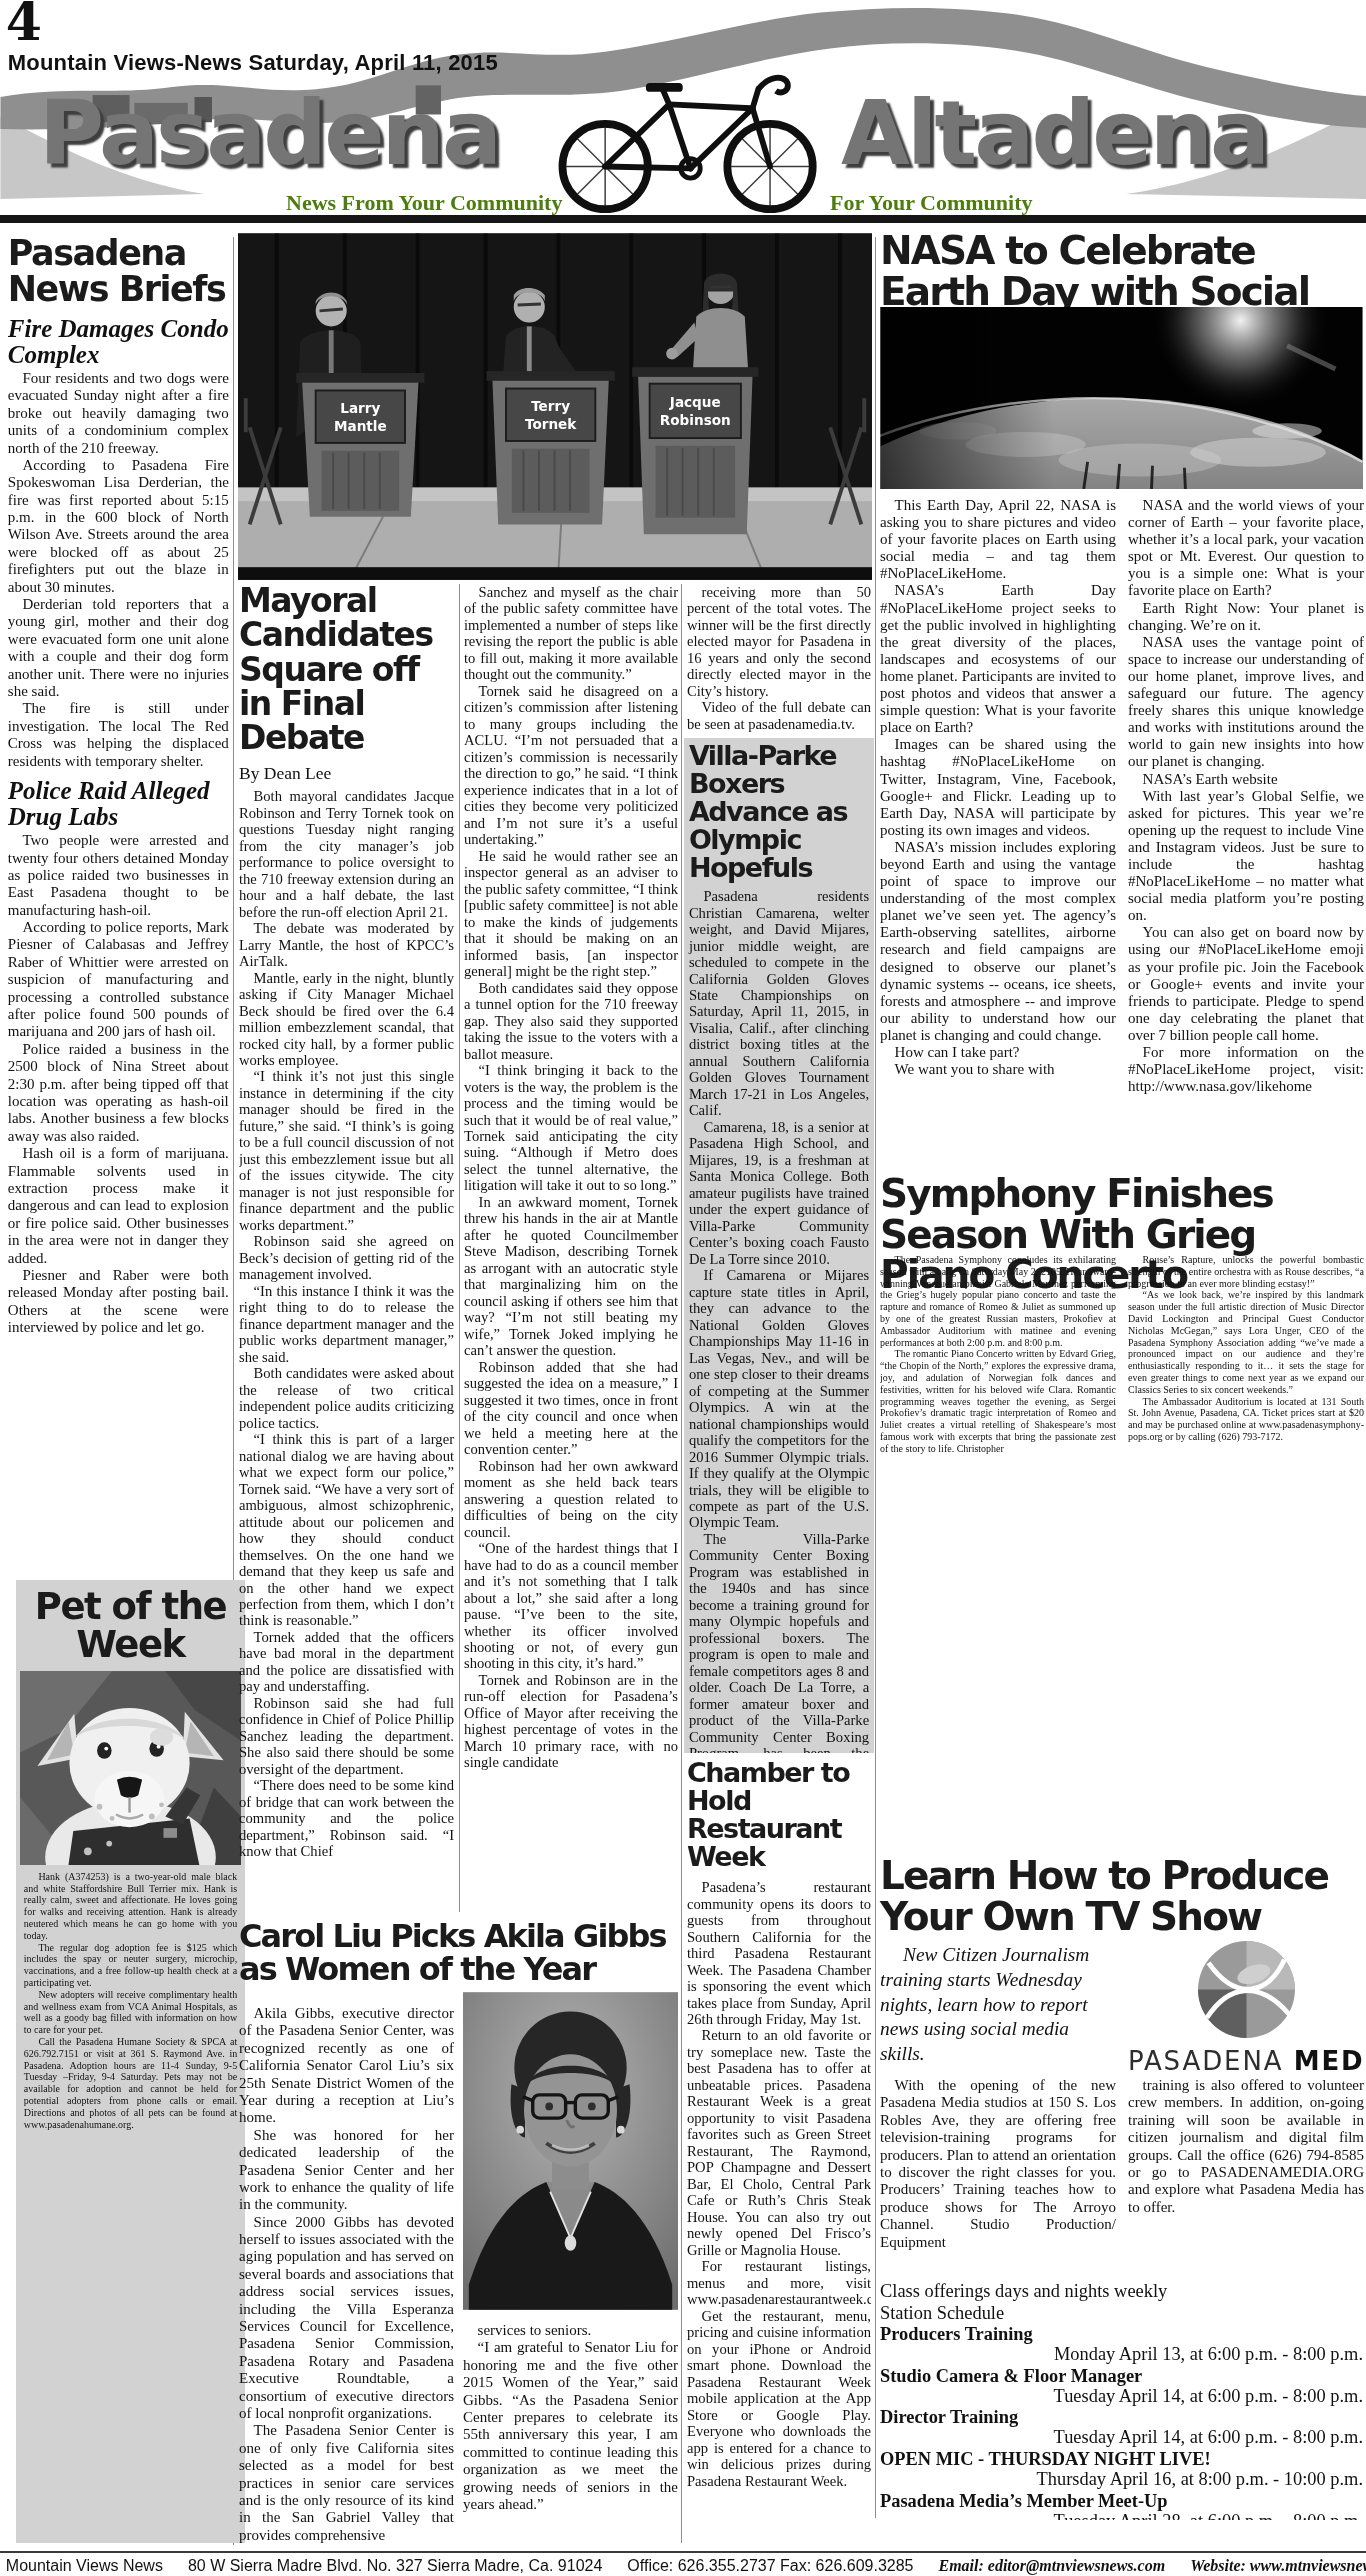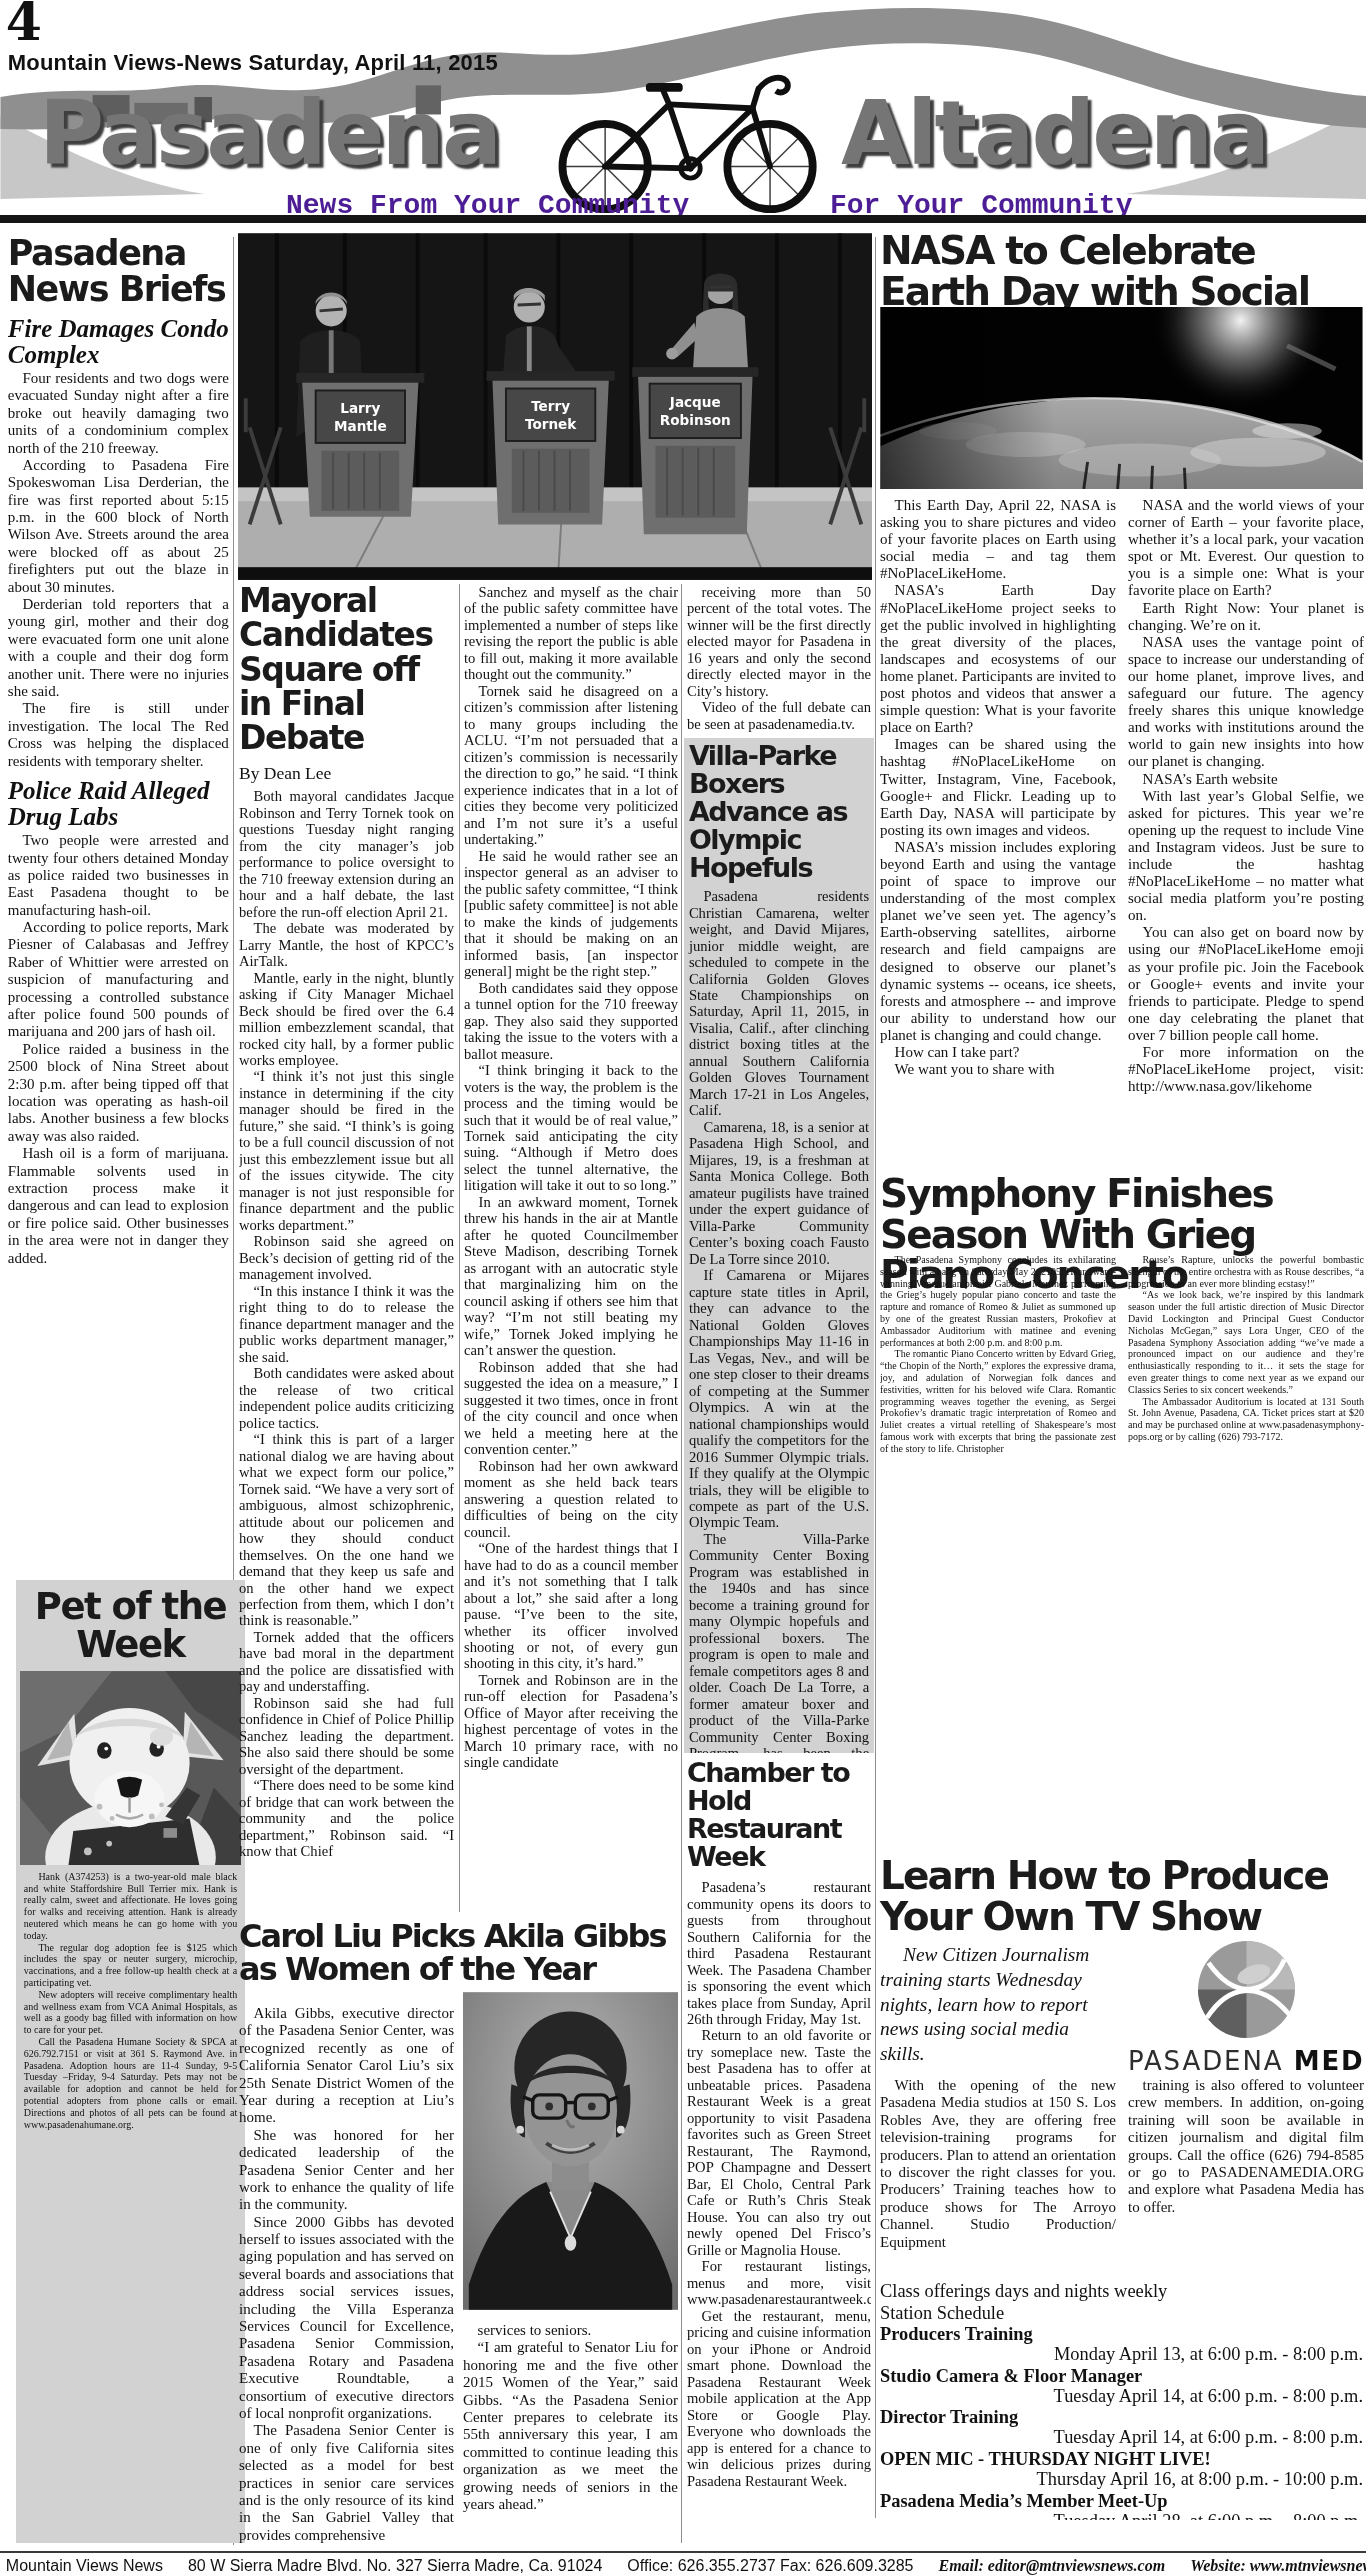--- a/index.html
+++ b/index.html
@@ -4,21 +4,21 @@
 <style>
   html,body{margin:0;padding:0;background:#e8e8e8;}
   #page{position:relative;width:1367px;height:2576px;background:#ffffff;overflow:hidden;
         font-family:"Liberation Serif",serif;color:#111;}
   .abs{position:absolute;}
   
   .pageno{font-family:"DejaVu Serif",serif;font-weight:bold;font-size:52px;line-height:1;}
   .masthead{font-family:"Liberation Sans",sans-serif;font-weight:bold;font-size:22px;letter-spacing:0.2px;}
   .bannerword{font-family:"DejaVu Sans",sans-serif;font-weight:bold;font-size:89px;line-height:1;
               color:#757575;letter-spacing:-2.9px;text-shadow:3.9px 3.9px 1.9px #3e3e3e;}
-  .tagline{font-family:Liberation Mono, monospace;font-weight:bold;font-size:28px;color:#4c1d95;white-space:nowrap;}
+  .tagline{font-family:Liberation Serif, serif;font-weight:bold;font-size:22px;color:#4d7c0f;white-space:nowrap;}
   .blackbar{background:#161616;}
   
   .headline{font-family:"DejaVu Sans",sans-serif;font-weight:bold;color:#1b1b1b;letter-spacing:-1.5px;line-height:1.04;}
   .h36{font-size:35px;} .h34{font-size:33px;} .h40{font-size:39px;letter-spacing:-1.9px;} .h28{font-size:27px;}
   .h38{font-size:37px;}
   .subhead{font-weight:bold;font-style:italic;font-size:25px;line-height:1.05;margin:7.8px 0 1.9px 0;}
   .byline{font-size:17.5px;margin:7.8px 0 3.9px 0;}
   .col p{margin:0;text-indent:14.6px;text-align:justify;}
   .b155 p{font-size:15px;line-height:1.16;}
   .b15 p{font-size:14.6px;line-height:1.13;}
@@ -106,20 +106,21 @@
         <p>According to Pasadena Fire Spokeswoman Lisa Derderian, the fire was first reported about 5:15 p.m. in the 600 block of North Wilson Ave. Streets around the area were blocked off as about 25 firefighters put out the blaze in about 30 minutes.</p>
         <p>Derderian told reporters that a young girl, mother and their dog were evacuated form one unit alone with a couple and their dog form another unit. There were no injuries she said.</p>
         <p>The fire is still under investigation. The local The Red Cross was helping the displaced residents with temporary shelter.</p>
       </div>
     <div class="subhead">Police Raid Alleged Drug Labs</div>
     <div>
         <p>Two people were arrested and twenty four others detained Monday as police raided two businesses in East Pasadena thought to be manufacturing hash-oil.</p>
         <p>According to police reports, Mark Piesner of Calabasas and Jeffrey Raber of Whittier were arrested on suspicion of manufacturing and processing a controlled substance after police found 500 pounds of marijuana and 200 jars of hash oil.</p>
         <p>Police raided a business in the 2500 block of Nina Street about 2:30 p.m. after being tipped off that location was operating as hash-oil labs. Another business a few blocks away was also raided.</p>
         <p>Hash oil is a form of marijuana. Flammable solvents used in extraction process make it dangerous and can lead to explosion or fire police said. Other businesses in the area were not in danger they added.</p>
+        <p>Piesner and Raber were both released Monday after posting bail. Others at the scene were interviewed by police and let go.</p>
       </div>
   </div>
 
   <div class="abs graybox col" style="left:16px;top:1580px;width:229px;height:963px;">
     <div class="headline h38" style="text-align:center;padding-top:7.8px;line-height:1.02;">Pet of the Week</div>
     <svg class="photo-frame" width="221" height="194" viewBox="0 0 228 200" style="margin:7.8px 3.9px 3.9px 3.9px;">
       <rect width="228" height="200" fill="#585858"></rect>
       <polygon points="0,0 95,0 45,62 0,84" fill="#6e6e6e"></polygon>
       <polygon points="150,0 228,0 228,72 180,40" fill="#474747"></polygon>
       <polygon points="0,130 58,200 0,200" fill="#6a6a6a"></polygon>

